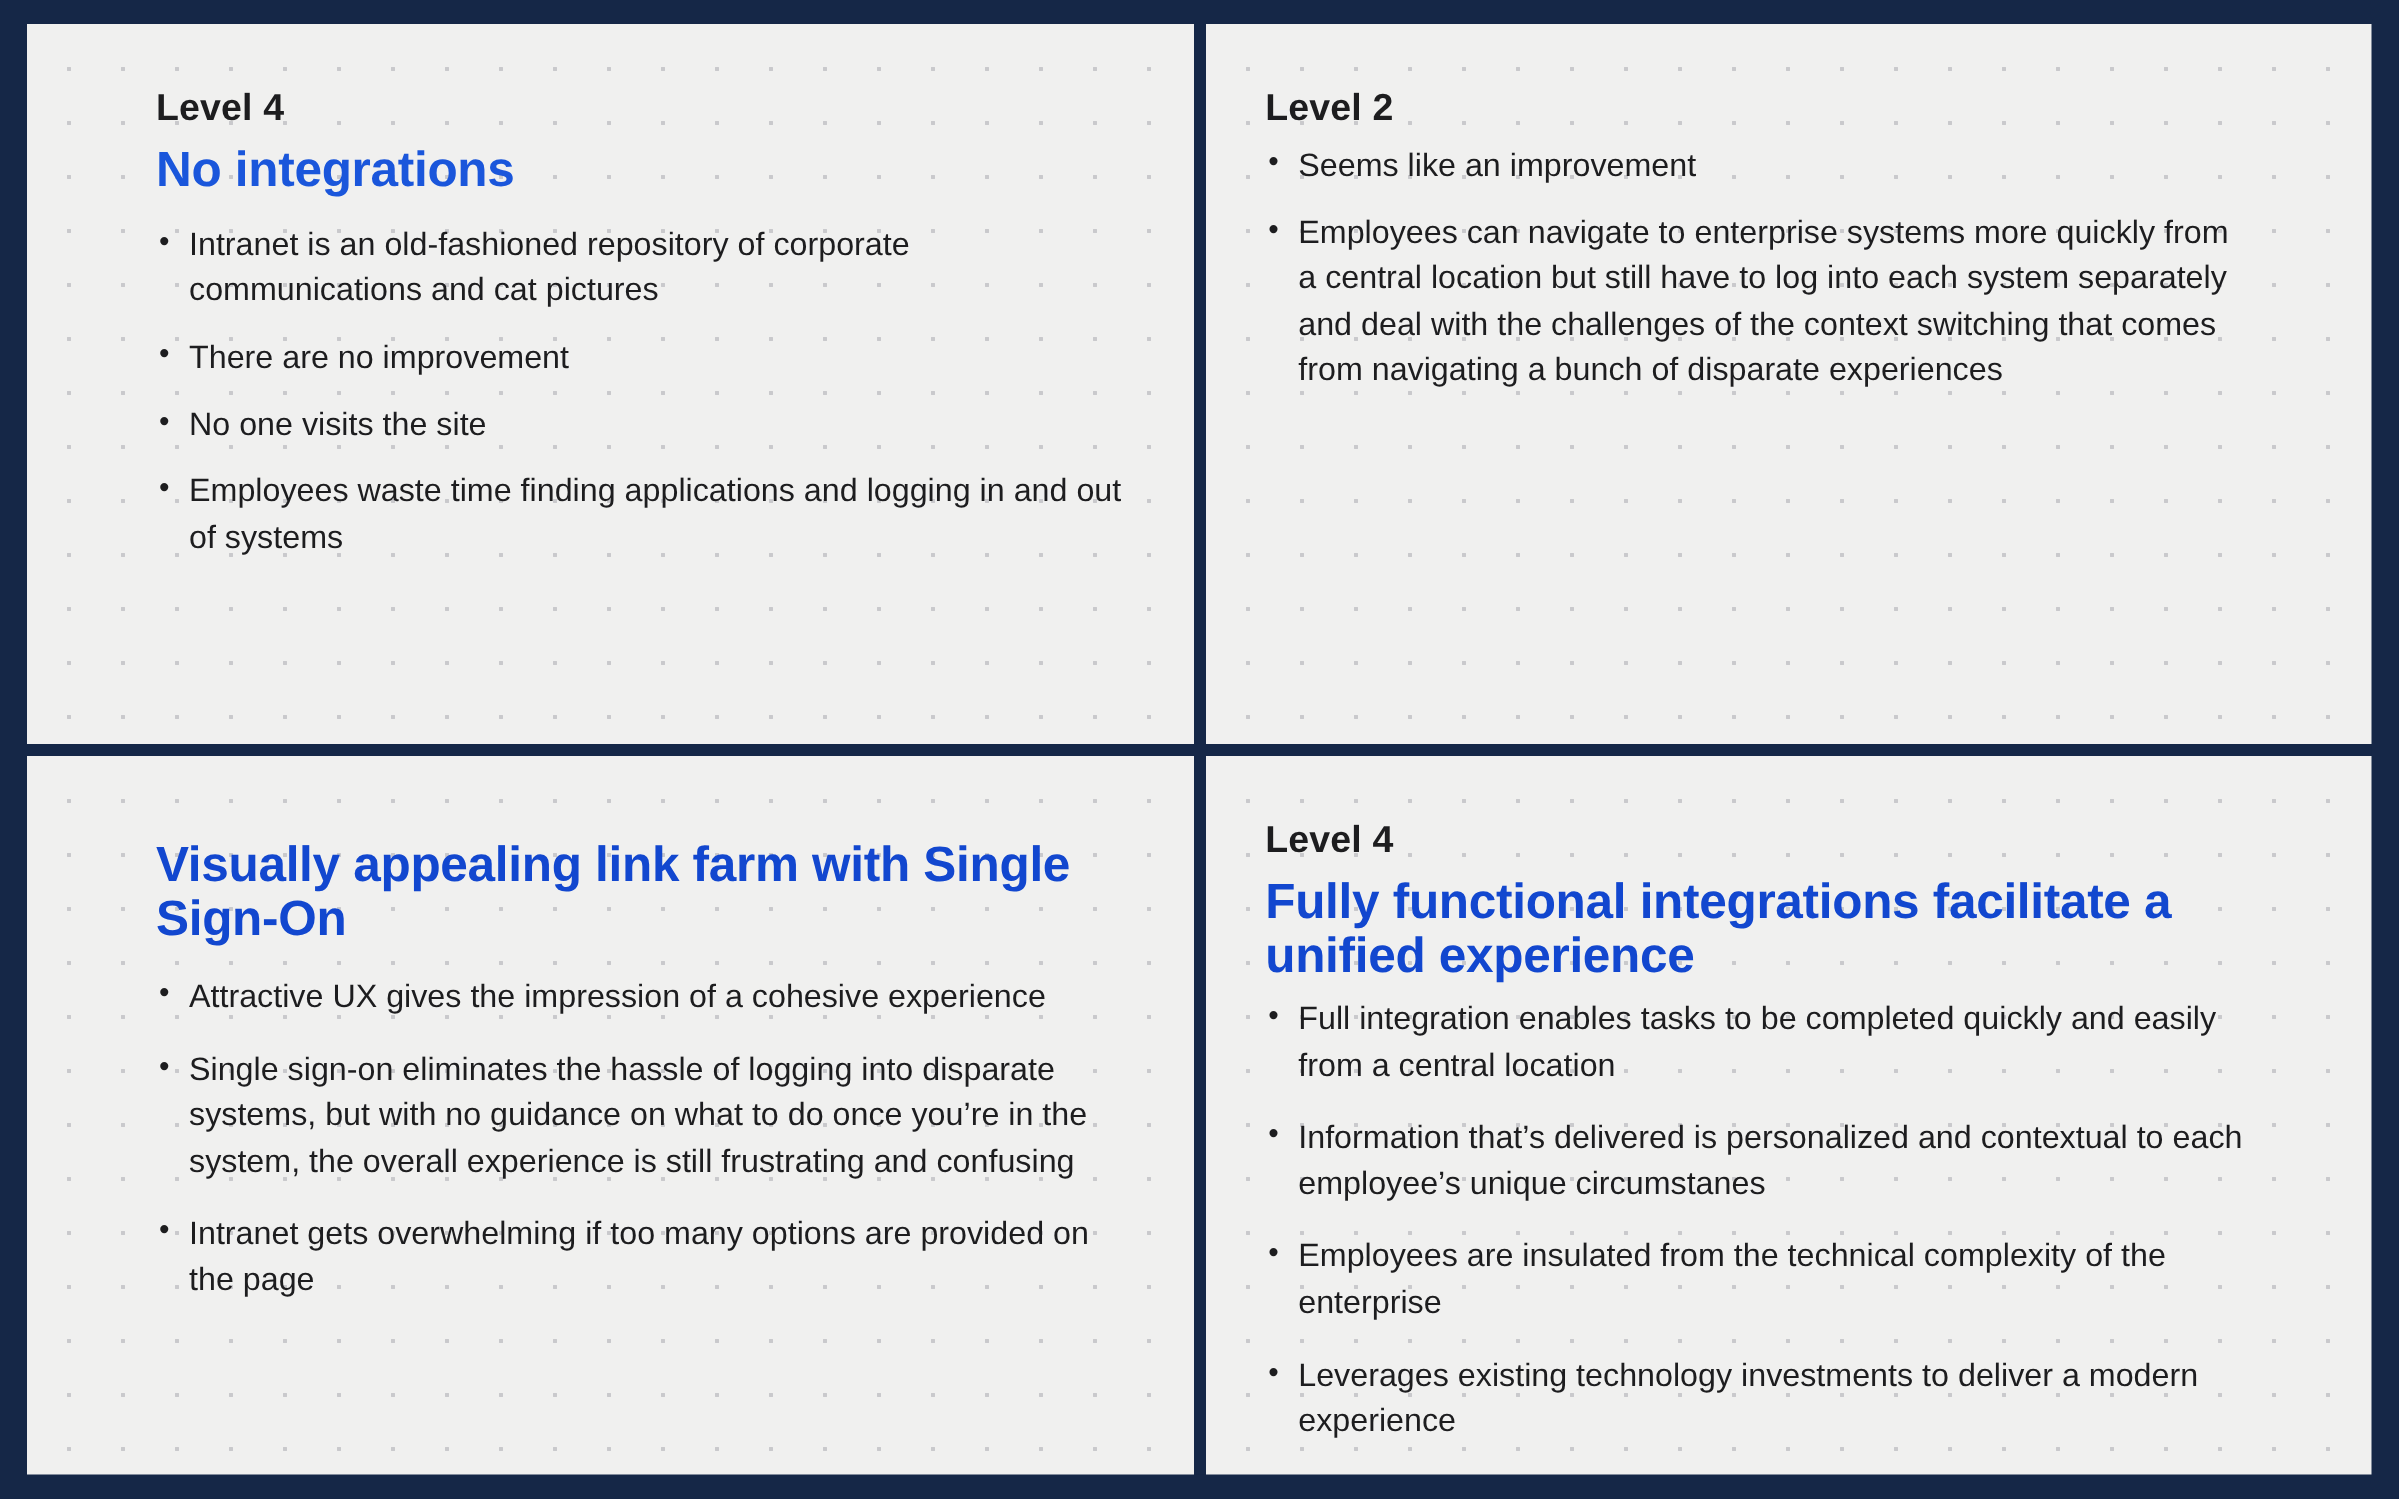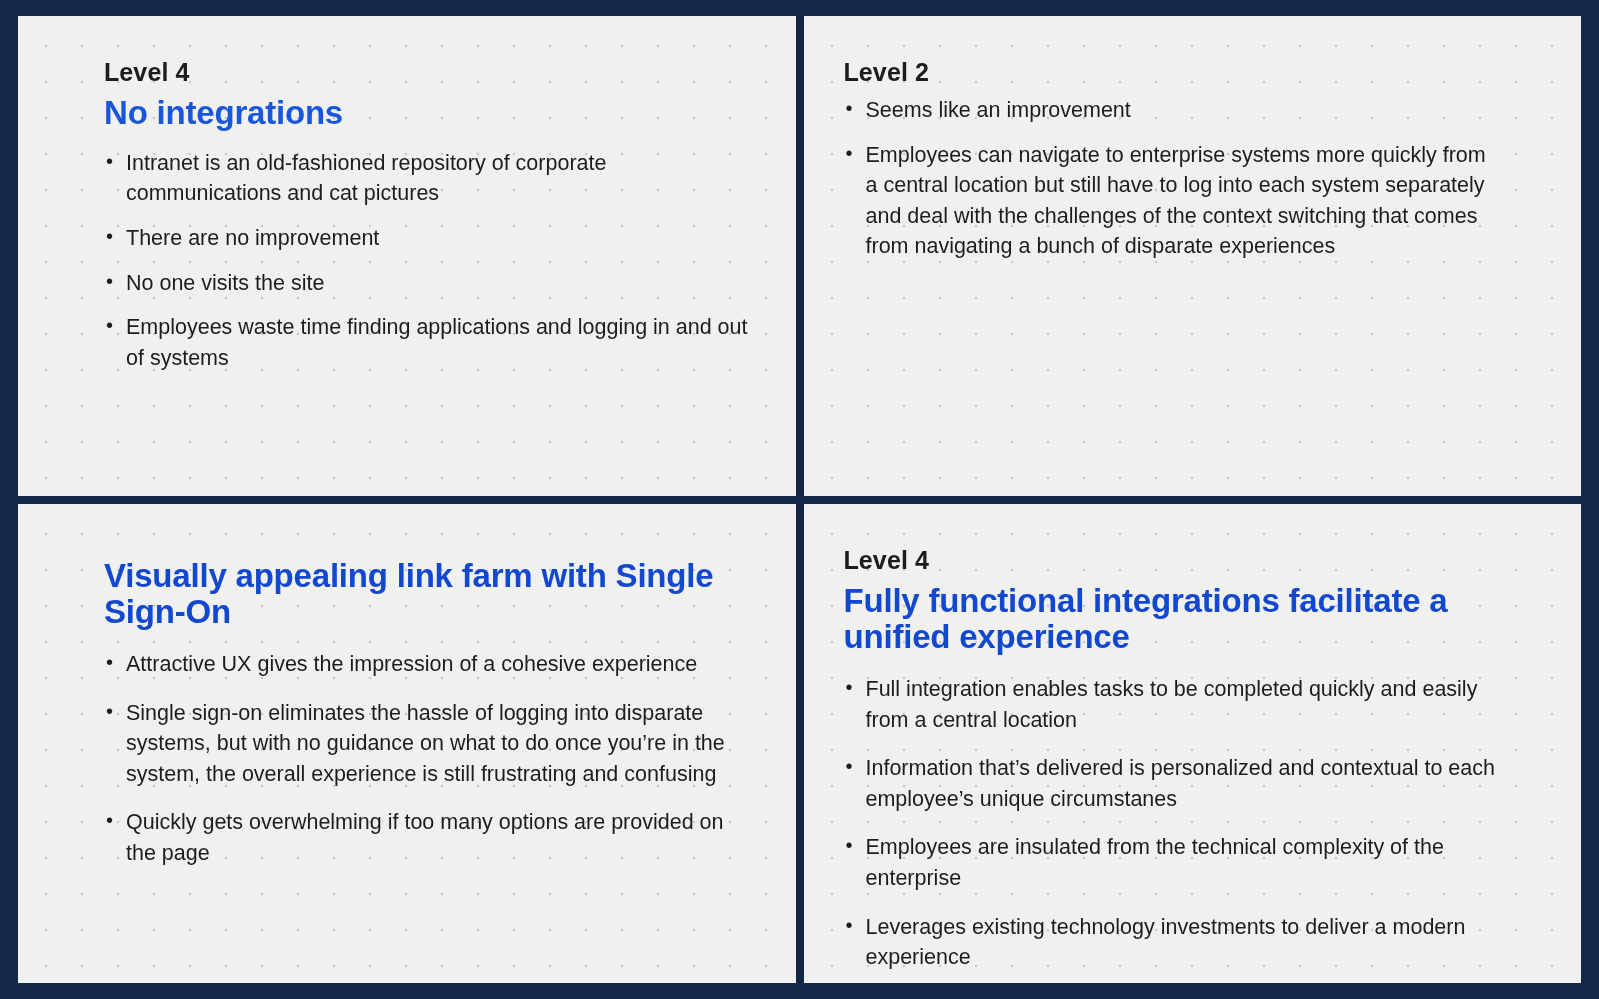--- a/index.html
+++ b/index.html
@@ -101,21 +101,21 @@
   .q2 ul.bullets li,
   .q4 ul.bullets li {
     max-width: 630px;
   }
 
   .q3 .level-title {
     margin-bottom: 18px;
     margin-top: 12px;
   }
   .q4 .level-title {
-    margin-bottom: 18px;
+    margin-bottom: 8px;
   }
   .q3 ul.bullets li,
   .q4 ul.bullets li {
     margin-bottom: 18px;
   }
 </style>
 </head>
 <body>
 
 <div class="board">
@@ -138,21 +138,21 @@
         <li>Seems like an improvement</li>
         <li>Employees can navigate to enterprise systems more quickly from a central location but still have to log into each system separately and deal with the challenges of the context switching that comes from navigating a bunch of disparate experiences</li>
       </ul>
     </div>
 
     <div class="quadrant q3 bottom left">
       <div class="level-title">Visually appealing link farm with Single Sign-On</div>
       <ul class="bullets">
         <li>Attractive UX gives the impression of a cohesive experience</li>
         <li>Single sign-on eliminates the hassle of logging into disparate systems, but with no guidance on what to do once you’re in the system, the overall experience is still frustrating and confusing</li>
-        <li>Quickly gets overwhelming if too many options are provided on the page</li>
+        <li>Intranet gets overwhelming if too many options are provided on the page</li>
       </ul>
     </div>
 
     <div class="quadrant q4 bottom right">
       <div class="level-label">Level 4</div>
       <div class="level-title">Fully functional integrations facilitate a unified experience</div>
       <ul class="bullets">
         <li>Full integration enables tasks to be completed quickly and easily from a central location</li>
         <li>Information that’s delivered is personalized and contextual to each employee’s unique circumstanes</li>
         <li>Employees are insulated from the technical complexity of the enterprise</li>

